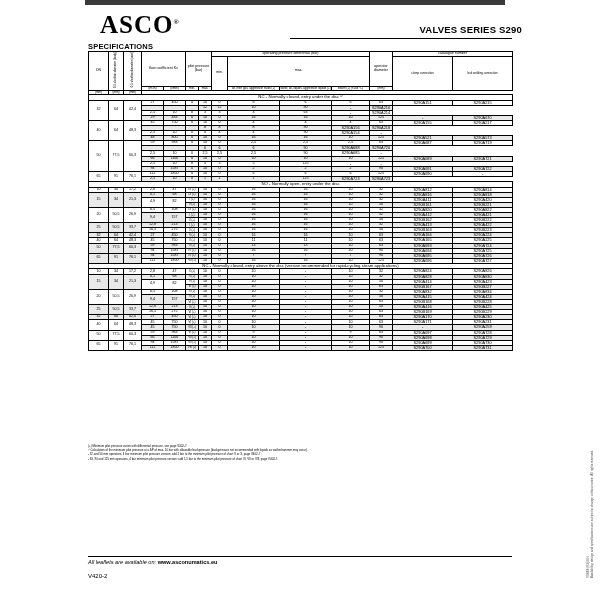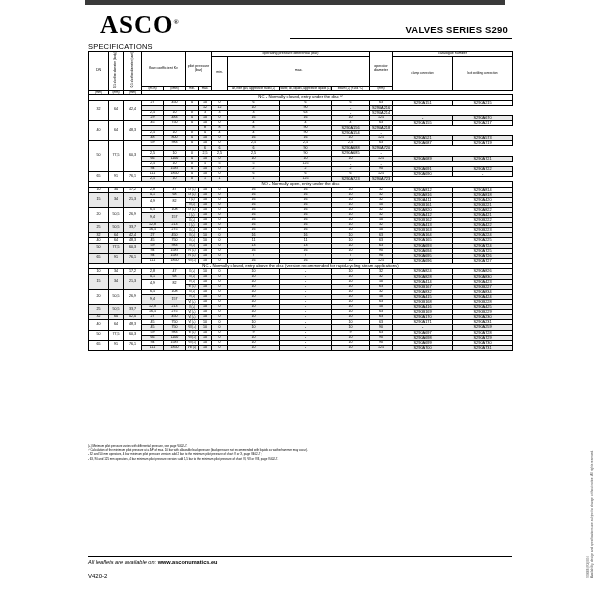--- a/index.html
+++ b/index.html
@@ -5,23 +5,23 @@
   html,body{margin:0;padding:0;}
   body{
     width:600px;height:600px;background:#ffffff;
     font-family:"Liberation Sans", sans-serif;
     color:#000;overflow:hidden;position:relative;
   }
   .topbar{position:absolute;left:85px;top:0;width:420px;height:5px;background:#3a3a3a;}
   .logo{position:absolute;left:100px;top:12px;font-family:Liberation Serif, serif;
     font-weight:bold;font-size:25px;letter-spacing:1px;line-height:1;}
   .logo .reg{font-size:7px;vertical-align:super;}
-  .series{position:absolute;right:92px;top:24px;font-size:9.5px;font-weight:bold;letter-spacing:.2px;text-align:right;}
+  .series{position:absolute;right:78px;top:24px;font-size:9.5px;font-weight:bold;letter-spacing:.2px;text-align:right;}
   .series-rule{position:absolute;left:290px;right:88px;top:38px;border-bottom:1px solid #000;}
-  .spec-title{position:absolute;left:88px;top:42px;font-size:7.5px;font-weight:normal;letter-spacing:.2px;}
+  .spec-title{position:absolute;left:88px;top:42px;font-size:7.5px;font-weight:bold;letter-spacing:.2px;}
 
   table.main{position:absolute;left:88px;top:51px;border-collapse:collapse;
     table-layout:fixed;width:424px;font-size:3.6px;}
   table.main td,table.main th{border:0.5px solid #000;text-align:center;vertical-align:middle;
     padding:0;line-height:1.05;font-weight:normal;}
   .hdr{font-weight:bold;}
   .unit{font-size:3.1px;}
   .tiny{font-size:2.9px;}
   .sect{text-align:left;font-weight:bold;font-size:4.3px;padding-left:2px;background:#fff;}
   .rot{writing-mode:vertical-rl;transform:rotate(180deg);font-size:2.9px;line-height:1.05;

